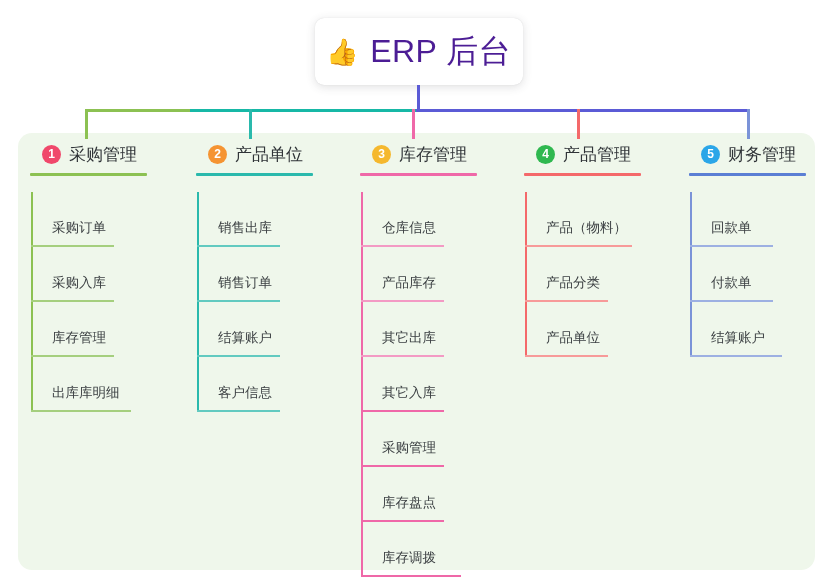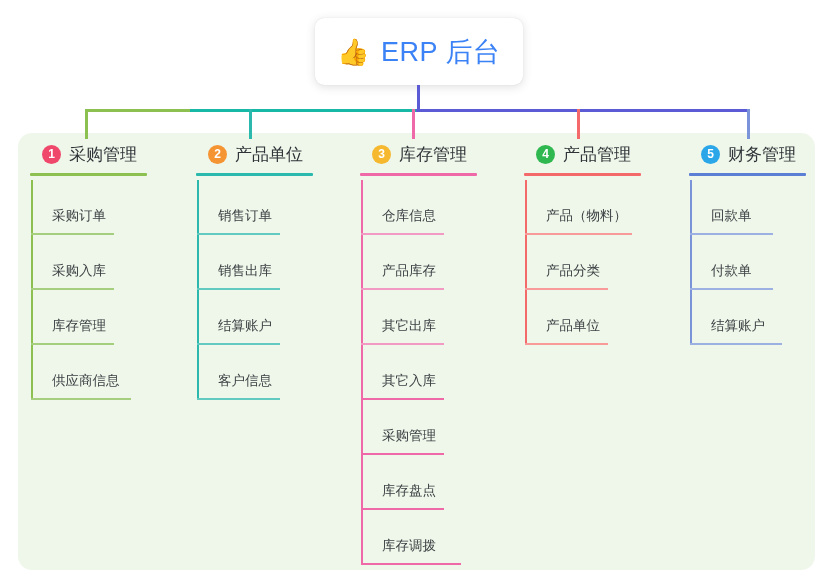--- a/index.html
+++ b/index.html
@@ -36,23 +36,23 @@
     justify-content: center;
     gap: 11px;
     box-sizing: border-box;
   }
   .root-emoji {
     font-size: 26px;
     line-height: 1;
     display: inline-block;
   }
   .root-title {
-    font-size: 27px;
+    font-size: 32px;
     letter-spacing: 0.5px;
-    color: #3b82f6;
+    color: #4c1d95;
     white-space: nowrap;
   }
 
   
   .conn {
     position: absolute;
   }
 
   
   .panel {
@@ -94,21 +94,21 @@
     white-space: nowrap;
   }
   .col-rule {
     height: 3px;
     margin-top: 6px;
     border-radius: 1px;
   }
 
   .items {
     position: relative;
-    margin-top: 4px;
+    margin-top: 16px;
     text-align: center;
   }
   .spine {
     position: absolute;
     left: 1px;
     top: 0;
     bottom: 0;
     width: 2px;
   }
   .item {
@@ -171,43 +171,43 @@
       </div>
       <div class="item">
         <span class="item-label">采购入库</span>
         <span class="item-rule" style="width:83px; background:#a5cf7e;"></span>
       </div>
       <div class="item">
         <span class="item-label">库存管理</span>
         <span class="item-rule" style="width:83px; background:#a5cf7e;"></span>
       </div>
       <div class="item">
-        <span class="item-label">供应商信息</span>
+        <span class="item-label">出库库明细</span>
         <span class="item-rule" style="width:100px; background:#a5cf7e;"></span>
       </div>
     </div>
   </div>
 
   <div class="col" style="left:196px; width:145px;">
     <div class="col-head">
       <span class="badge" style="background:#f59432;">2</span>
       <span class="col-title">产品单位</span>
     </div>
     <div class="col-rule" style="width:117px; background:#2ab9ac;"></div>
     <div class="items">
       <div class="spine" style="background:#2ab9ac;"></div>
       <div class="item">
+        <span class="item-label">销售出库</span>
+        <span class="item-rule" style="width:83px; background:#62cac0;"></span>
+      </div>
+      <div class="item">
         <span class="item-label">销售订单</span>
         <span class="item-rule" style="width:83px; background:#62cac0;"></span>
       </div>
       <div class="item">
-        <span class="item-label">销售出库</span>
-        <span class="item-rule" style="width:83px; background:#62cac0;"></span>
-      </div>
-      <div class="item">
         <span class="item-label">结算账户</span>
         <span class="item-rule" style="width:83px; background:#62cac0;"></span>
       </div>
       <div class="item">
         <span class="item-label">客户信息</span>
         <span class="item-rule" style="width:83px; background:#62cac0;"></span>
       </div>
     </div>
   </div>
 

